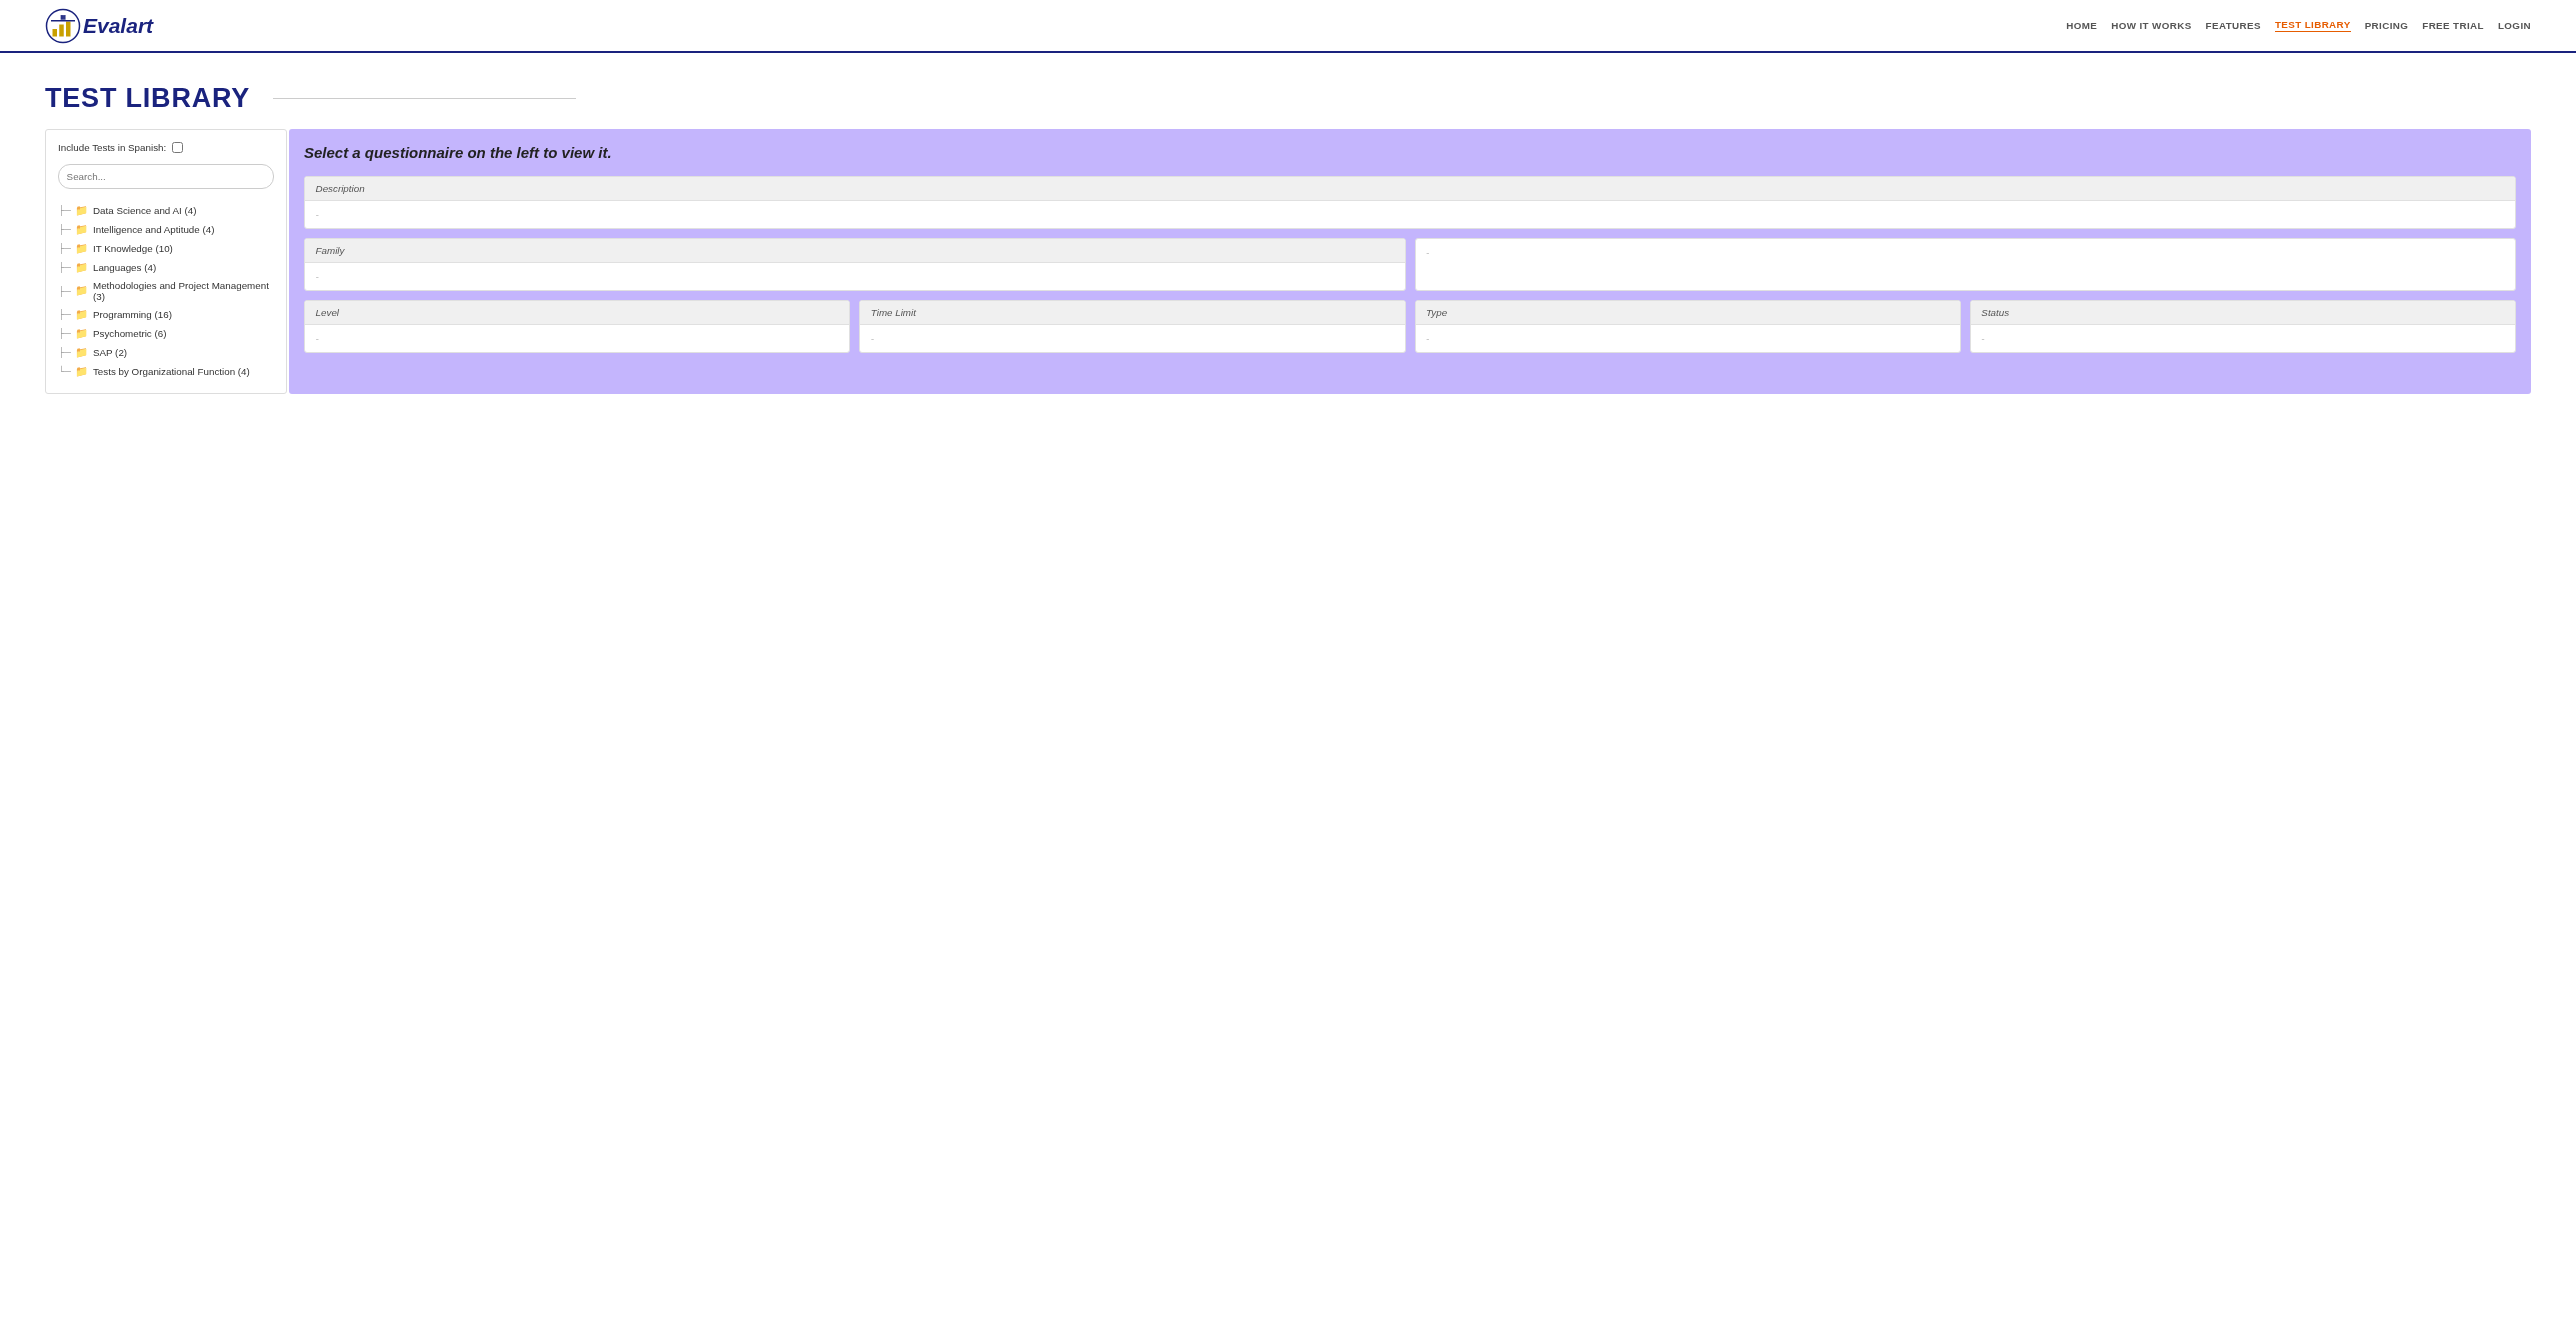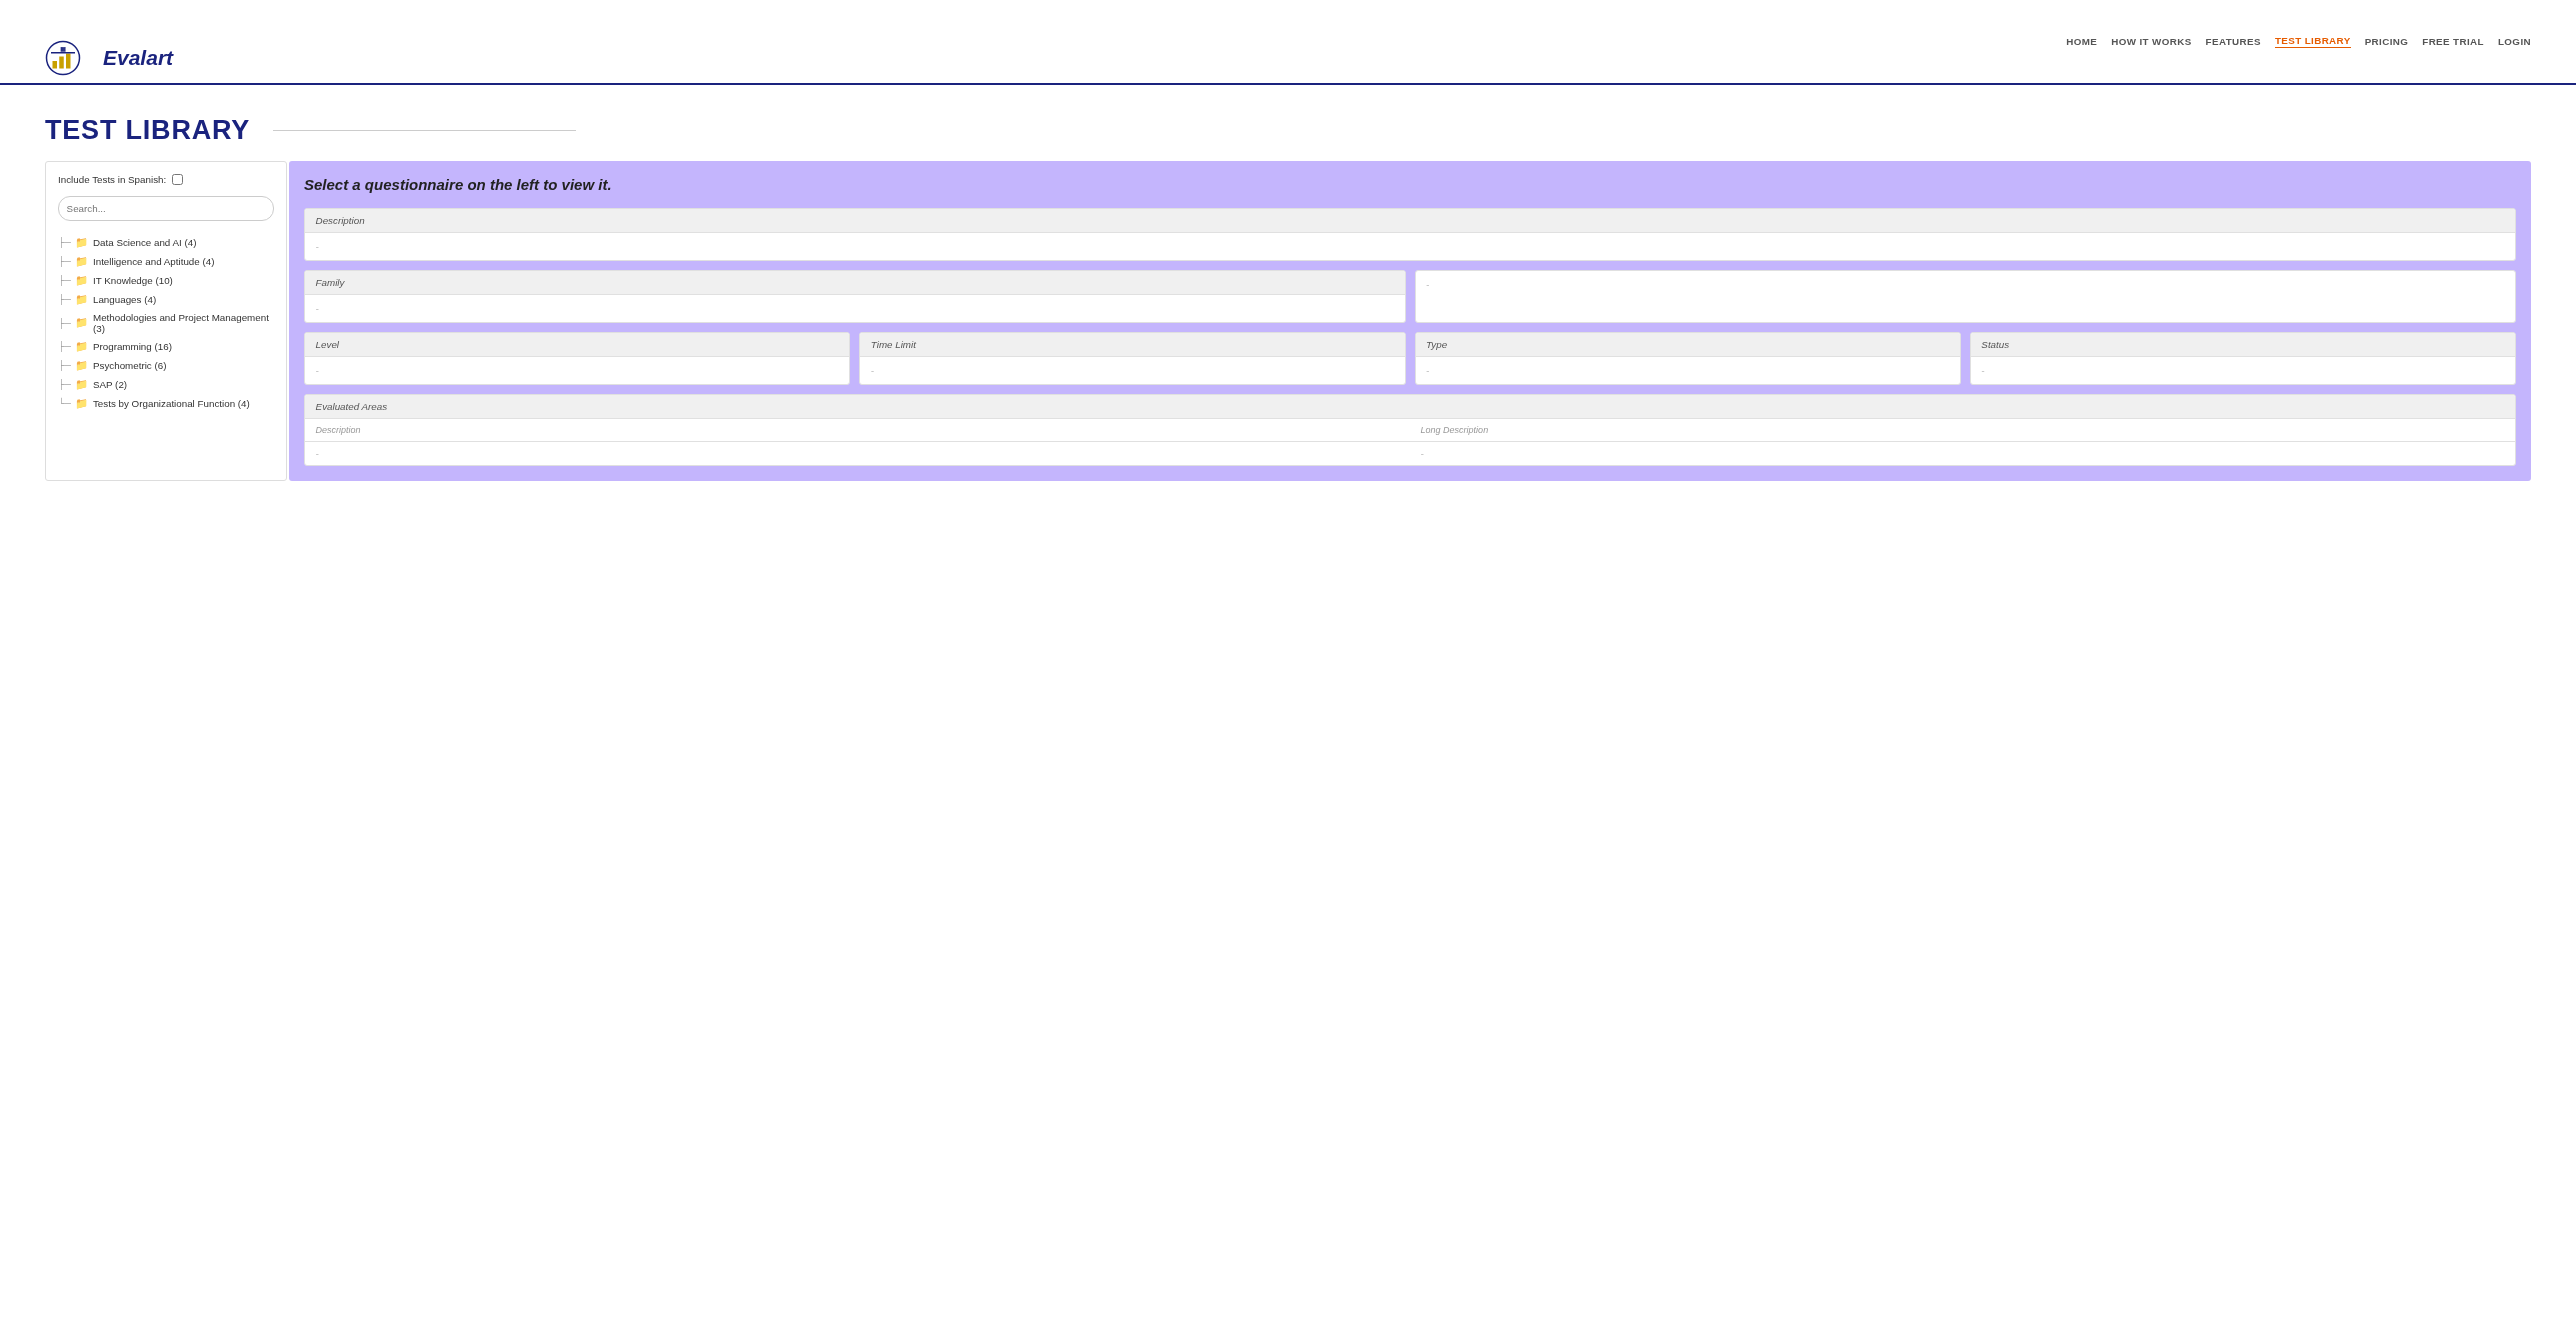--- a/index.html
+++ b/index.html
@@ -10,22 +10,21 @@
       display: flex;
       align-items: center;
       justify-content: space-between;
       padding: 7.6px 45px;
       border-bottom: 2.3px solid #1a237e;
       background: #fff;
     }
     .logo-area {
       display: flex;
       align-items: center;
-      gap: 22px;
-      margin-top: 32px;
+      gap: 2px;
     }
     .logo-icon {
       width: 36px;
       height: 36px;
     }
     .logo-text {
       font-size: 21px;
       font-style: italic;
       color: #1a237e;
       font-weight: bold;
@@ -330,32 +329,15 @@
       <div class="info-box">
         <div class="info-box-header">Type</div>
         <div class="info-box-content">-</div>
       </div>
       <div class="info-box">
         <div class="info-box-header">Status</div>
         <div class="info-box-content">-</div>
       </div>
     </div>
 
-    <div class="evaluated-areas-box">
-      <div class="evaluated-areas-header">Evaluated Areas</div>
-      <table class="evaluated-areas-table">
-        <thead>
-          <tr>
-            <th class="col-desc">Description</th>
-            <th class="col-long">Long Description</th>
-          </tr>
-        </thead>
-        <tbody>
-          <tr class="table-row">
-            <td>-</td>
-            <td>-</td>
-          </tr>
-        </tbody>
-      </table>
-    </div>
   </div>
 </div>
 
 
 </body></html>

